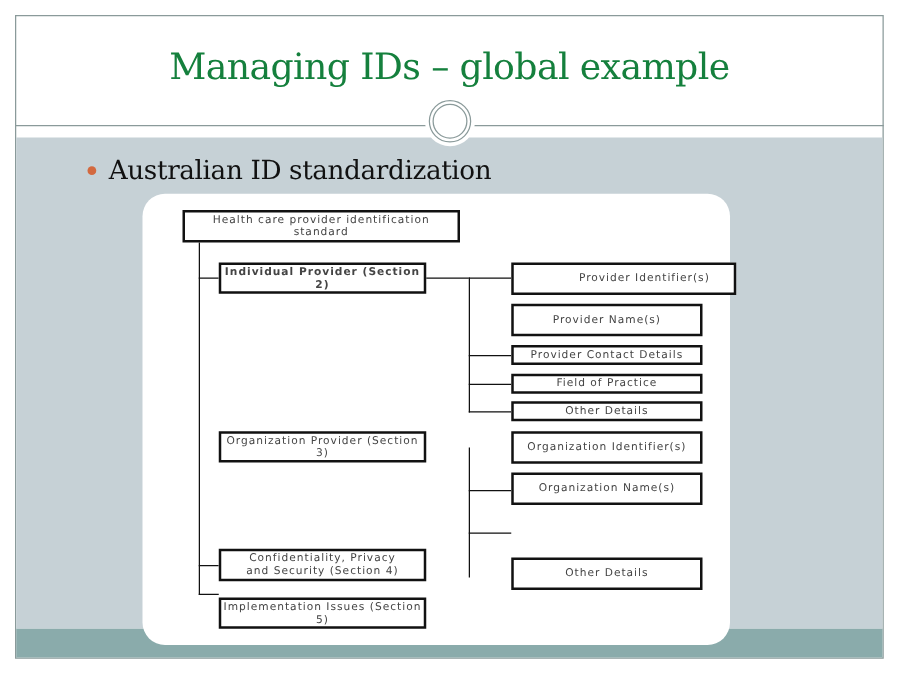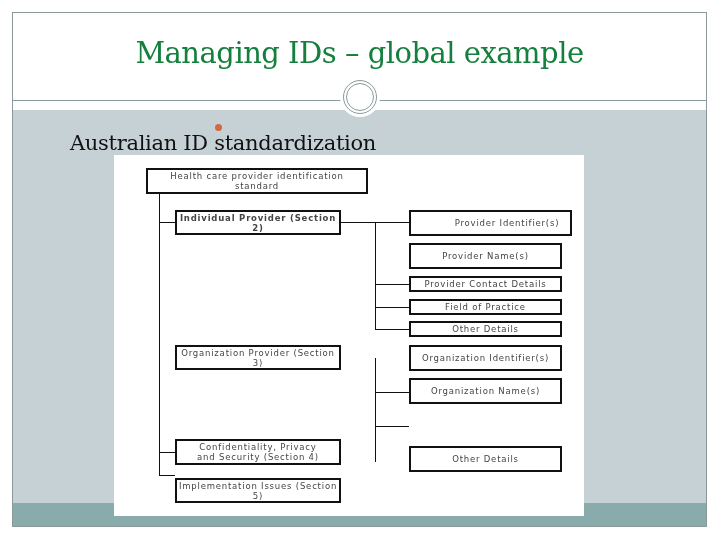--- a/index.html
+++ b/index.html
@@ -4,24 +4,24 @@
 <style>
   html, body { margin:0; padding:0; }
   body { width:720px; height:540px; background:#ffffff; position:relative; overflow:hidden; font-family:"DejaVu Serif", serif; }
   .frame { position:absolute; left:12px; top:12px; width:695px; height:515px; border:1px solid #8a9a9a; box-sizing:border-box; background:#ffffff; }
   .title { position:absolute; left:12px; top:36px; width:695px; text-align:center; font-family:"DejaVu Serif", serif; font-size:29px; color:#15803d; letter-spacing:-0.5px; }
   .title-rule { position:absolute; left:12px; top:100px; width:695px; height:1px; background:#8a9a9a; }
   .content-band { position:absolute; left:13px; top:110px; width:693px; height:393px; background:#c6d1d6; }
   .footer-band { position:absolute; left:13px; top:503px; width:693px; height:23px; background:#8aabab; }
   .ornament-bg { position:absolute; left:340px; top:77px; width:40px; height:40px; border-radius:50%; background:#ffffff; }
   .ornament { position:absolute; left:343px; top:80px; width:34px; height:34px; box-sizing:border-box; border-radius:50%; border:4px double #8a9a9a; }
-  .bullet-row { position:absolute; left:70px; top:124px; display:flex; align-items:center;flex-direction:column; }
+  .bullet-row { position:absolute; left:70px; top:124px; display:flex; align-items:center; }
   .bullet { width:7px; height:7px; border-radius:50%; background:#d3693f; margin-right:10px; }
   .bullet-text { font-family:"DejaVu Serif", serif; font-size:21px; color:#111; letter-spacing:-0.3px; }
-  .panel { position:absolute; left:114px; top:155px; width:470px; height:361px; background:#ffffff; }
+  .panel { position:absolute; left:114px; top:155px; width:470px; height:361px; background:#ffffff;border-radius:18px; }
   .box { position:absolute; box-sizing:border-box; border:2px solid #111; background:#fff; display:flex; align-items:center; justify-content:center; text-align:center; font-family:"DejaVu Sans", sans-serif; font-size:8.5px; color:#444; letter-spacing:0.8px; line-height:10px; white-space:pre-line; }
   .line { position:absolute; background:#111; }
 </style>
 </head>
 <body>
 
 <div class="frame"></div>
 <div class="title">Managing IDs – global example</div>
 <div class="title-rule"></div>
 <div class="content-band"></div>
@@ -62,21 +62,21 @@
     <span>Implementation Issues (Section 5)</span>
   </div>
 
   <div class="line" style="left:227px;top:67px;width:34px;height:1px;"></div>
   <div class="line" style="left:261px;top:67px;width:1px;height:108px;"></div>
   <div class="line" style="left:261px;top:67px;width:34px;height:1px;"></div>
   <div class="line" style="left:261px;top:129px;width:34px;height:1px;"></div>
   <div class="line" style="left:261px;top:152px;width:34px;height:1px;"></div>
   <div class="line" style="left:261px;top:174px;width:34px;height:1px;"></div>
 
-  <div class="box" style="left:295px;top:55px;width:163px;height:26px;padding-left:33px;">
+  <div class="box" style="left:295px;top:55px;width:180px;height:26px;padding-left:33px;">
     <span>Provider Identifier(s)</span>
   </div>
   <div class="box" style="left:295px;top:88px;width:153px;height:26px;">
     <span>Provider Name(s)</span>
   </div>
   <div class="box" style="left:295px;top:121px;width:153px;height:16px;">
     <span>Provider Contact Details</span>
   </div>
   <div class="box" style="left:295px;top:144px;width:153px;height:16px;">
     <span>Field of Practice</span>

